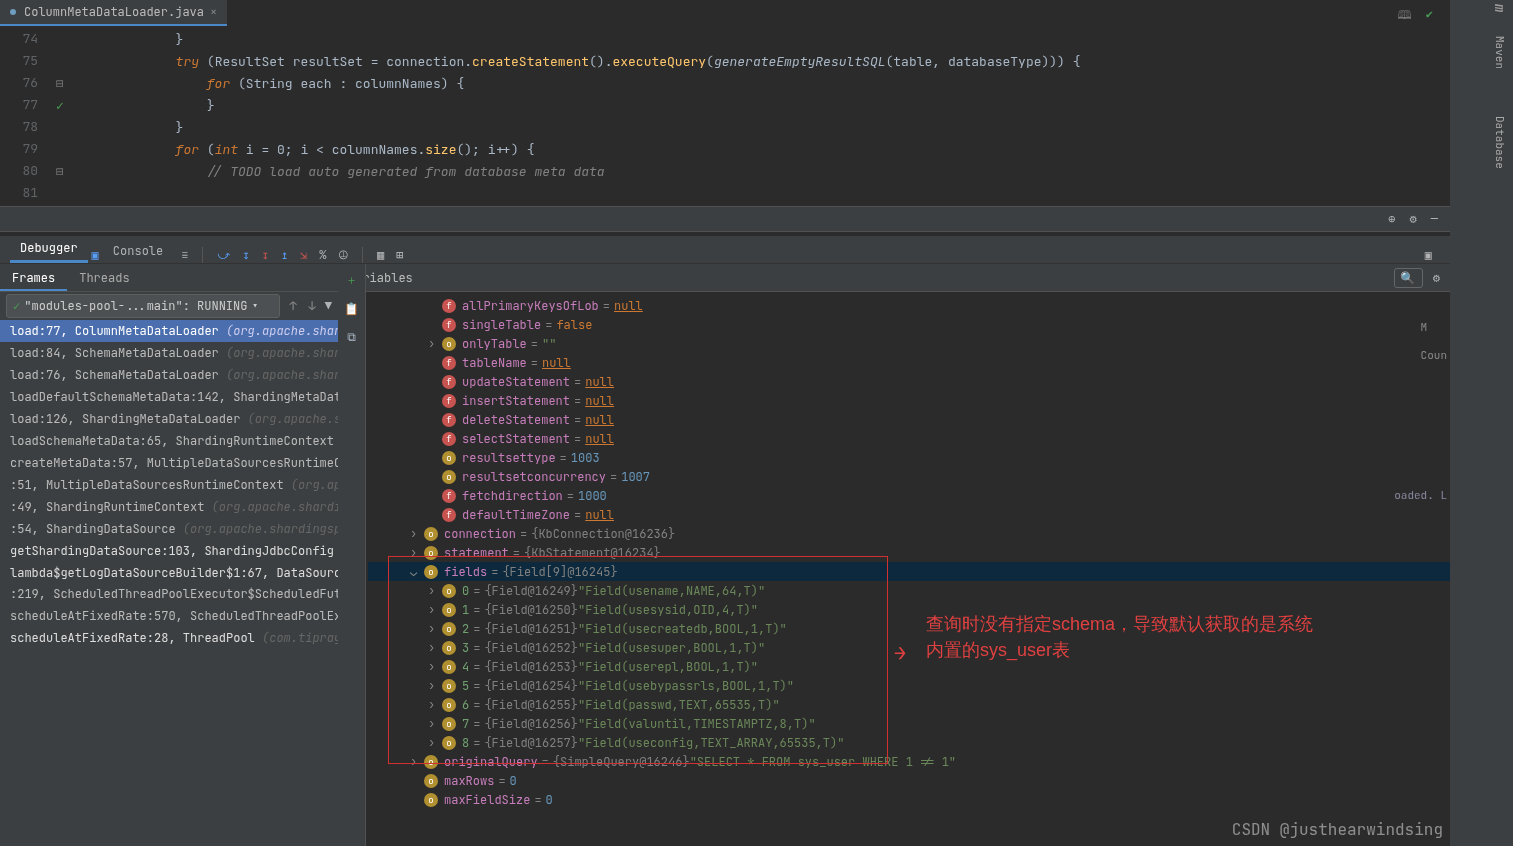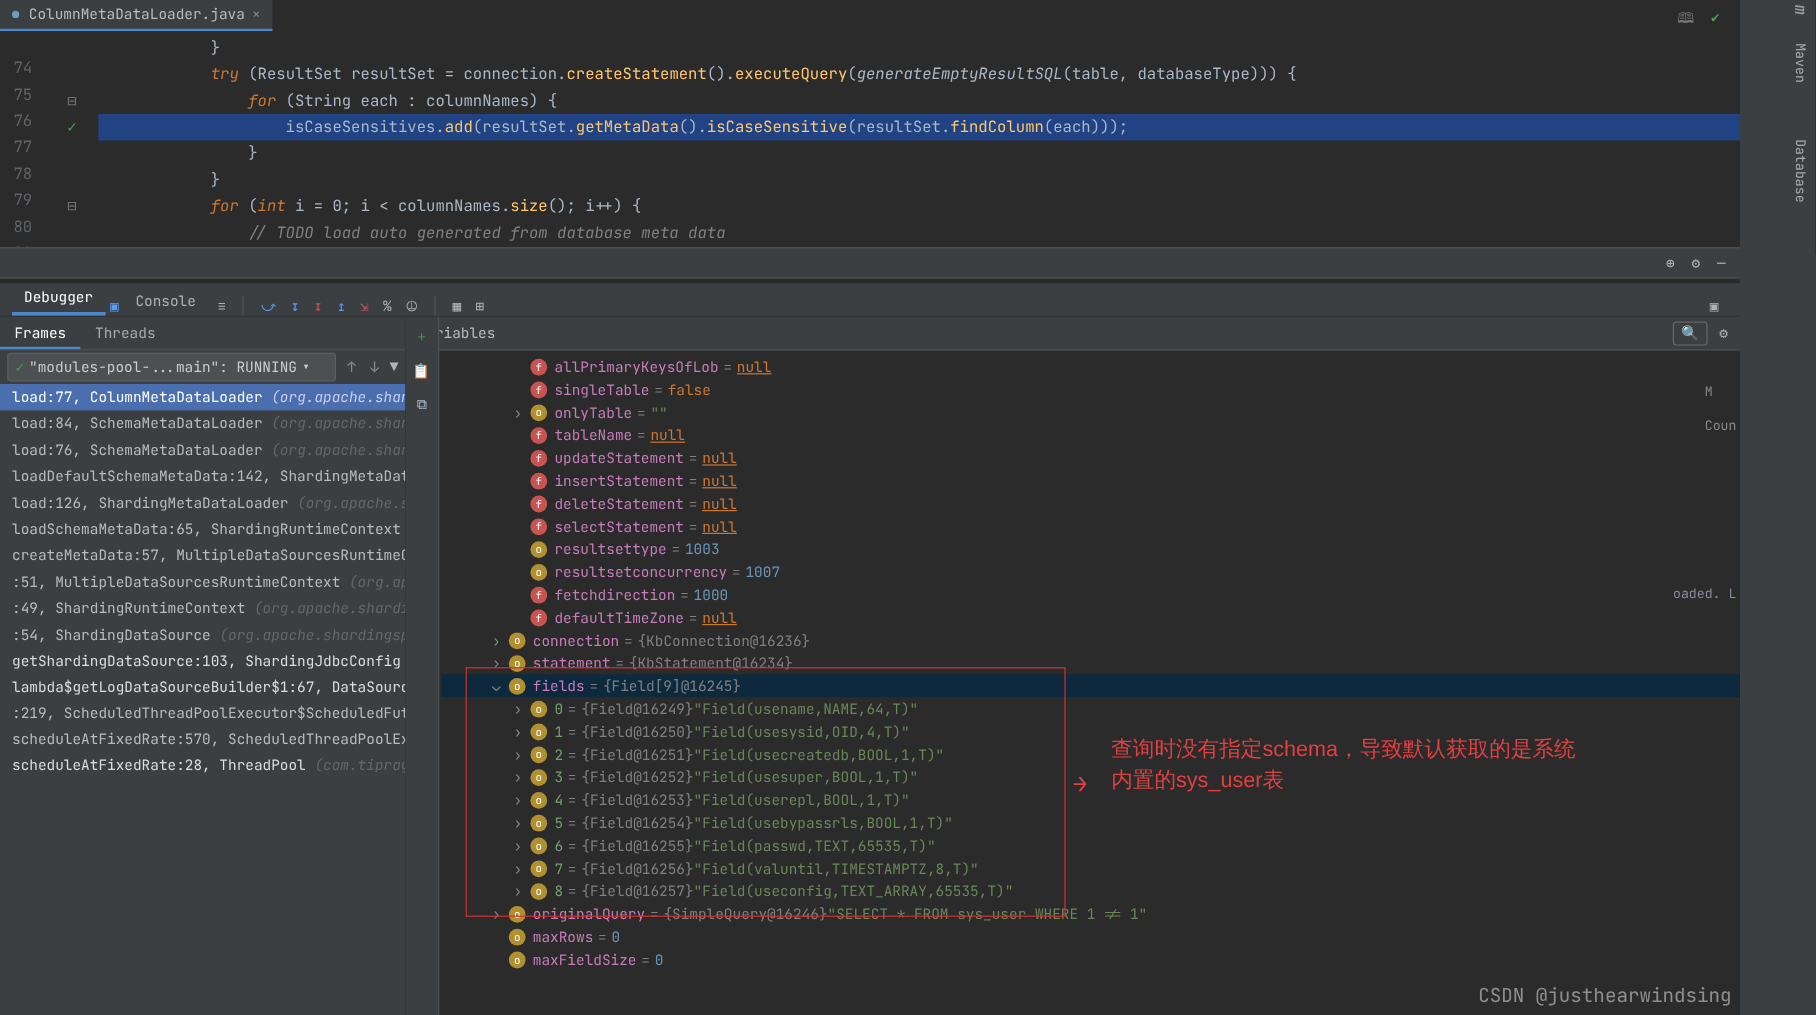--- a/index.html
+++ b/index.html
@@ -1,21 +1,21 @@
 <!DOCTYPE html>
 <html><head>
 <meta charset="utf-8">
 <style>
 * { margin:0; padding:0; box-sizing:border-box; font-family:"Segoe UI","JetBrains Mono",Consolas,monospace; }
 body { background:#2b2b2b; color:#a9b7c6; font-size:12px; overflow:hidden; width:1513px; height:846px; position:relative; }
 .file-tab { position:absolute; top:0; left:0; height:26px; display:flex; align-items:center; padding:0 10px; background:#3c3f41; color:#bbb; font-size:12px; border-bottom:2px solid #4a88c7; gap:6px;}
 .file-tab .dot { width:6px;height:6px;border-radius:50%;background:#6e9cbe;margin-right:2px;}
 .file-tab .close { color:#888; }
 .editor-area { position:absolute; top:26px; left:0; right:63px; height:180px; background:#2b2b2b; font-family:"JetBrains Mono",Consolas,monospace; line-height:22px; font-size:13px; }
-.gutter { position:absolute; top:0; left:0; width:56px; text-align:center; color:#606366; padding-top:20px;}
+.gutter { position:absolute; top:0; left:0; width:56px; text-align:right; color:#606366; padding-top:2px;}
 .gutter div { padding-right:18px; height:22px;}
 .gutter-icons { position:absolute; left:56px; top:3px; width:26px; color:#707070;}
 .gutter-icons div{height:22px;}
 .code { position:absolute; left:82px; top:3px; right:0; font-family:"JetBrains Mono",Consolas,monospace;}
 .code-line { height:22px; white-space:pre; color:#a9b7c6;}
 .code-line.hl { background:#214283;}
 .kw{color:#cc7832;font-style:italic;} .m{color:#ffc66d;} .id{color:#a9b7c6;} .it{font-style:italic;color:#a9b7c6;} .cm{color:#808080;font-style:italic;}
 .right-rail { position:absolute; top:0; right:0; width:63px; bottom:0; background:#3c3f41; writing-mode:vertical-rl; text-orientation:mixed;}
 .right-rail .logo { position:absolute; top:4px; right:4px; color:#999; font-style:italic; font-weight:bold; font-size:14px;}
 .right-rail .sidebtn { position:absolute; right:4px; color:#aaa; font-size:11px; padding:6px 2px;}
@@ -97,21 +97,20 @@
       <div style="color: rgb(73, 156, 84);">✓</div>
       <div style="color: rgb(112, 112, 112);"></div>
       <div style="color: rgb(112, 112, 112);"></div>
       <div style="color: rgb(112, 112, 112);">⊟</div>
       <div style="color: rgb(112, 112, 112);"></div>
     </div>
   <div class="code" id="code">
       <div class="code-line">            }</div>
       <div class="code-line">            <span class="kw">try</span> (<span class="id">ResultSet</span> resultSet = connection.<span class="m">createStatement</span>().<span class="m">executeQuery</span>(<span class="it">generateEmptyResultSQL</span>(table, databaseType))) {</div>
       <div class="code-line">                <span class="kw">for</span> (<span class="id">String</span> each : columnNames) {</div>
-      <div class="code-line hl">                    isCaseSensitives.<span class="m">add</span>(resultSet.<span class="m">getMetaData</span>().<span class="m">isCaseSensitive</span>(resultSet.<span class="m">findColumn</span>(each)));</div>
       <div class="code-line">                }</div>
       <div class="code-line">            }</div>
       <div class="code-line">            <span class="kw">for</span> (<span class="kw">int</span> i = 0; i &lt; columnNames.<span class="m">size</span>(); i++) {</div>
       <div class="code-line"><span class="cm">                // TODO load auto generated from database meta data</span></div>
     </div>
 </div>
 
 <div class="editor-top-icons">
   <span>🕮</span>
   <span class="green">✔</span>

